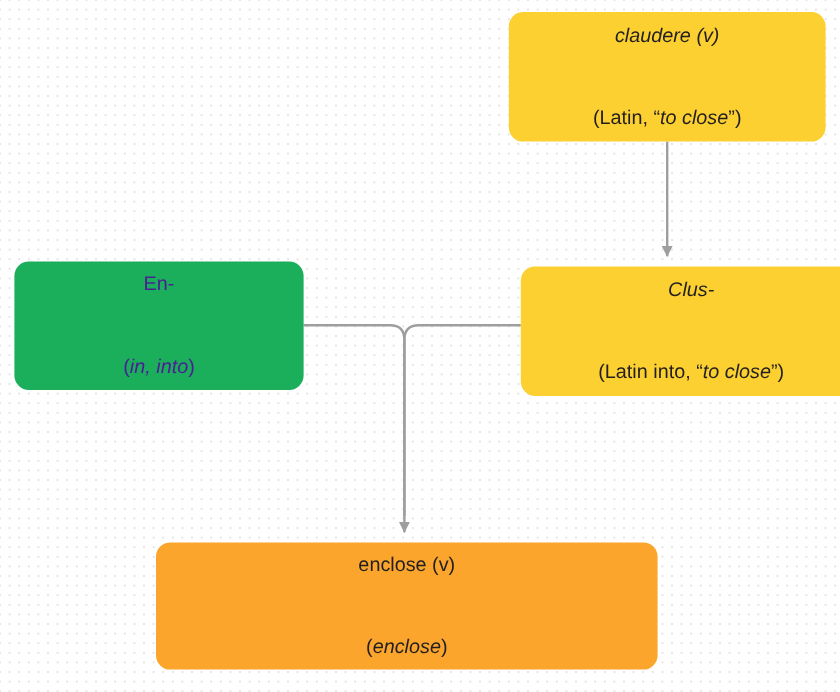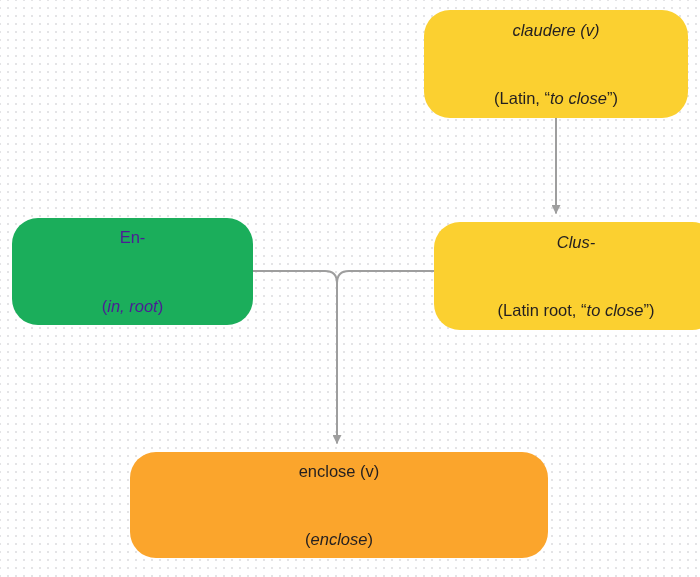--- a/index.html
+++ b/index.html
@@ -35,21 +35,21 @@
   }
 
   .node {
     position: absolute;
     box-sizing: border-box;
     display: flex;
     flex-direction: column;
     align-items: center;
     justify-content: center;
     text-align: center;
-    border-radius: 26px;
+    border-radius: 12px;
     line-height: 1.48;
     font-size: 16.5px;
     color: #231f20;
   }
 
   .node .line1 {
     white-space: nowrap;
   }
   .node .line2 {
     white-space: nowrap;
@@ -117,26 +117,26 @@
     </g>
   </svg>
 
   <div class="node" id="node-claudere">
     <div class="line1 italic">claudere (v)</div>
     <div class="line2"><span>(Latin, “</span><span class="italic">to close</span><span>”)</span></div>
   </div>
 
   <div class="node" id="node-clus">
     <div class="line1 italic">Clus-</div>
-    <div class="line2"><span>(Latin root, “</span><span class="italic">to close</span><span>”)</span></div>
+    <div class="line2"><span>(Latin into, “</span><span class="italic">to close</span><span>”)</span></div>
   </div>
 
   <div class="node" id="node-en">
     <div class="line1">En-</div>
-    <div class="line2"><span>(</span><span class="italic">in, root</span><span>)</span></div>
+    <div class="line2"><span>(</span><span class="italic">in, into</span><span>)</span></div>
   </div>
 
   <div class="node" id="node-enclose">
     <div class="line1">enclose (v)</div>
     <div class="line2"><span>(</span><span class="italic">enclose</span><span>)</span></div>
   </div>
 
 </div>
 
 </body></html>

